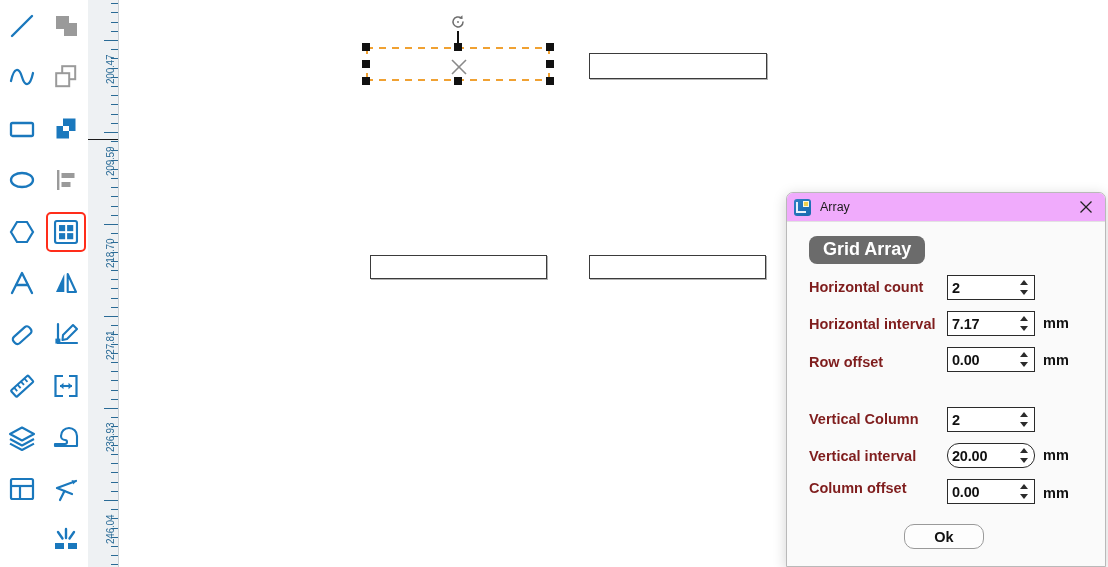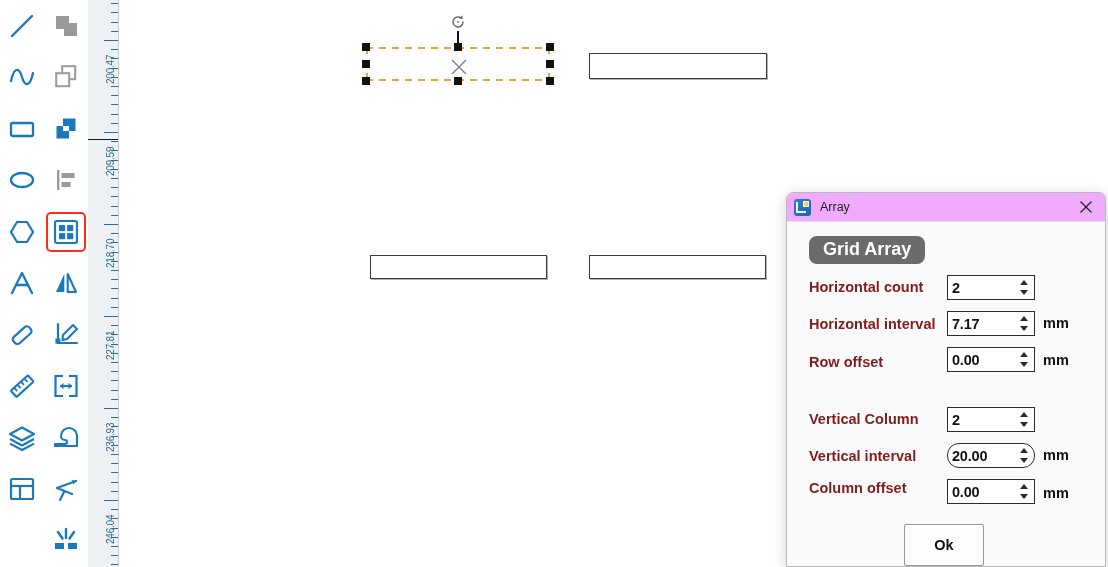--- a/index.html
+++ b/index.html
@@ -262,25 +262,25 @@
     position: absolute;
     left: 1043px;
     font-size: 14.5px;
     color: #111;
     font-weight: bold;
     text-align: center;
   }
   #ok-button {
     position: absolute;
     left: 904px; top: 524px;
-    width: 80px; height: 42px;
+    width: 80px; height: 25px;
     box-sizing: border-box;
     border: 1px solid #9a9a9a;
     background: #fdfdfd;
-    border-radius: 2px;
+    border-radius: 10px;
     display: flex;
     align-items: center;
     justify-content: center;
     font-size: 14.5px;
     font-weight: bold;
     color: #111;
   }
 </style>
 </head>
 <body>

